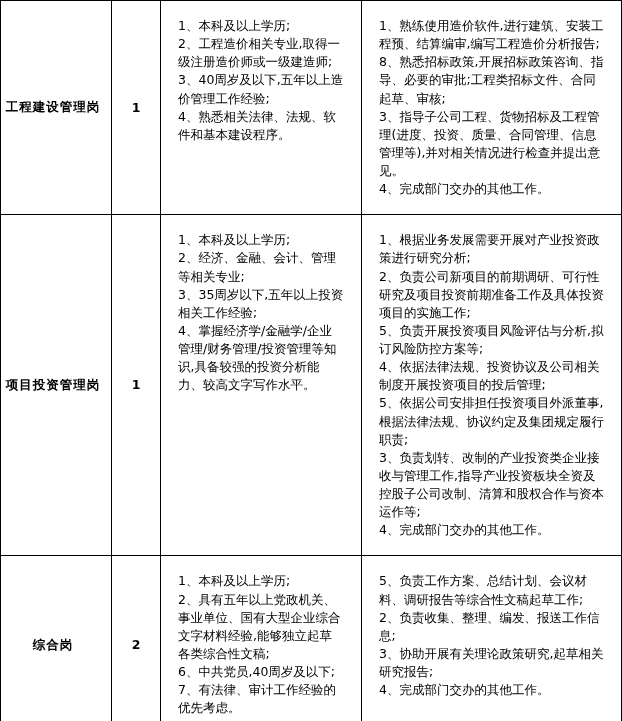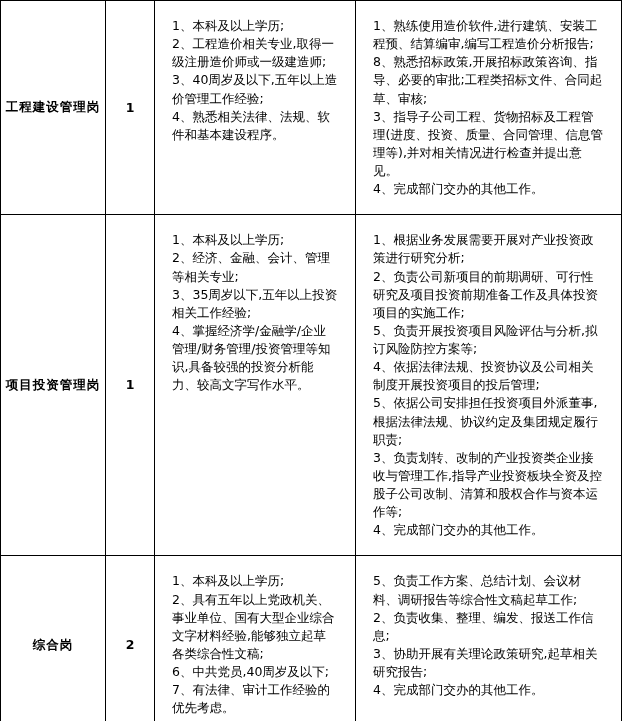--- a/index.html
+++ b/index.html
@@ -26,21 +26,21 @@
     line-height: 1.45;
     word-break: break-all;
   }
   td.col-post {
     width: 100px;
     text-align: center;
     vertical-align: middle;
     font-weight: bold;
     letter-spacing: 1px;
     padding-left: 2px;
-    padding-right: 2px;
+    padding-right: 8px;
   }
   td.col-count {
     width: 38px;
     text-align: center;
     vertical-align: middle;
     font-weight: bold;
   }
   td.col-req {
     width: 190px;
   }

